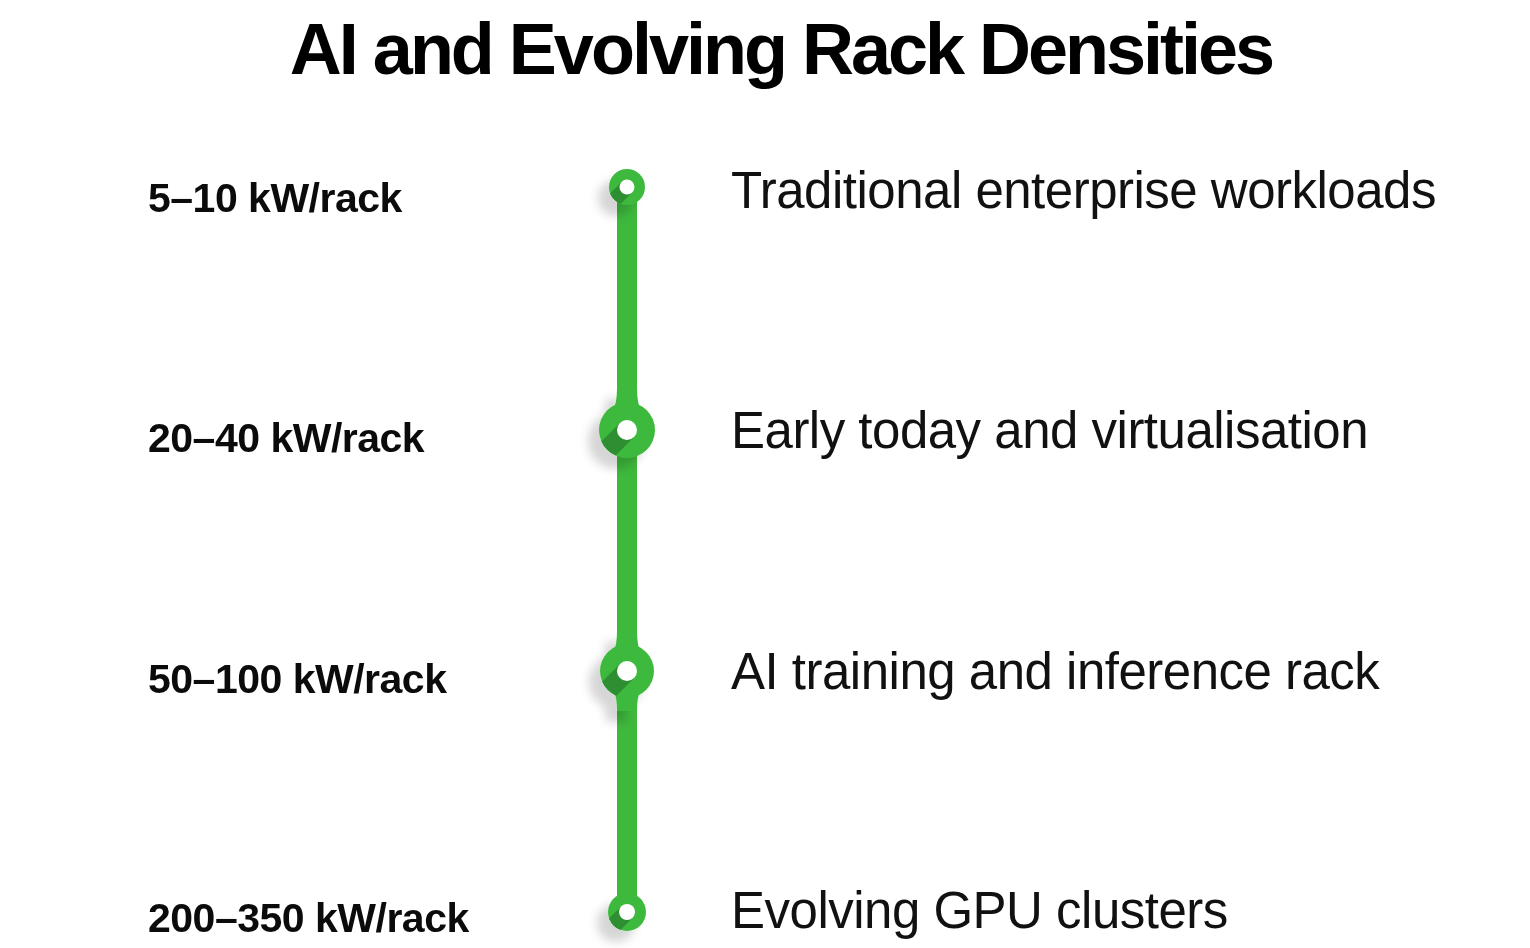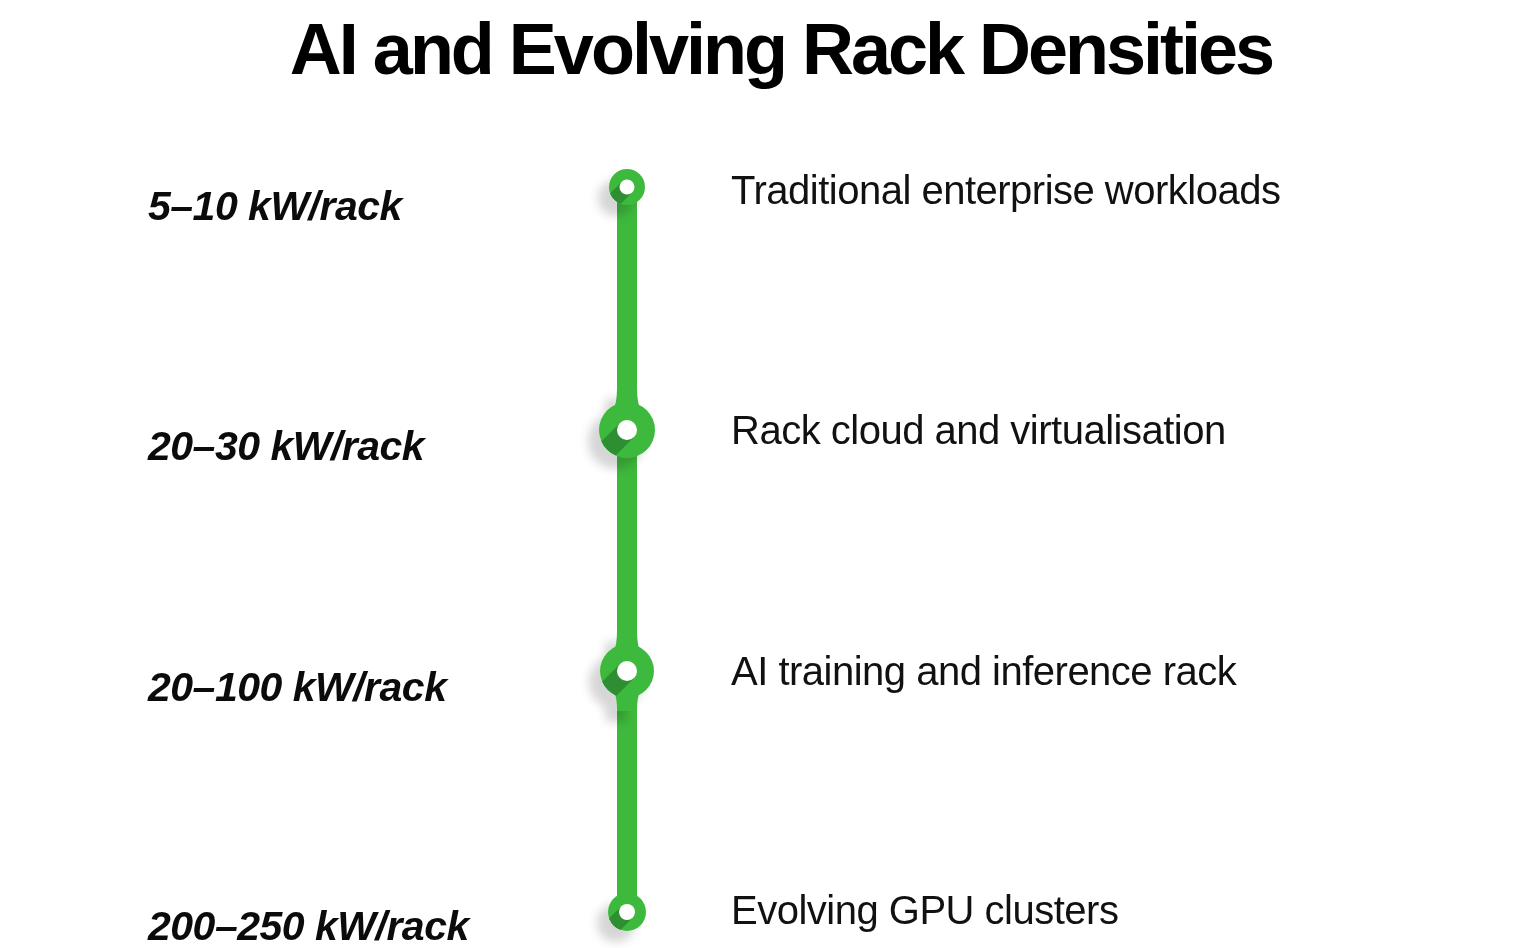--- a/index.html
+++ b/index.html
@@ -22,28 +22,27 @@
 
   .timeline-svg{position:absolute;left:0;top:0;width:1530px;height:948px;pointer-events:none;}
 
   .row{position:absolute;left:0;width:100%;height:0;}
   .row-1{top:190px;}
   .row-2{top:430px;}
   .row-3{top:671px;}
   .row-4{top:910px;}
 
   .kw{
-    position:absolute;left:148px;top:16px;transform:translateY(-50%);
+    position:absolute;left:148px;top:8px;transform:translateY(-50%);
     font-size:41px;font-weight:700;letter-spacing:-0.5px;color:#0b0b0b;
     white-space:nowrap;
-    font-style:italic;
   }
   .desc{
     position:absolute;left:731px;top:0;transform:translateY(-50%);
-    font-size:40px;font-weight:400;letter-spacing:-0.5px;color:#111;
+    font-size:51px;font-weight:400;letter-spacing:-0.5px;color:#111;
     white-space:nowrap;
   }
 </style>
 </head>
 <body>
 
 <div class="stage">
 
   <h1 class="title">AI and Evolving Rack Densities</h1>
 
@@ -95,27 +94,27 @@
       <circle cx="627" cy="912" r="8" fill="#ffffff"></circle>
     </g>
   </svg>
 
   <div class="row row-1">
     <div class="kw">5–10 kW/rack</div>
     <div class="desc">Traditional enterprise workloads</div>
   </div>
 
   <div class="row row-2">
-    <div class="kw">20–30 kW/rack</div>
-    <div class="desc">Rack cloud and virtualisation</div>
+    <div class="kw">20–40 kW/rack</div>
+    <div class="desc">Early today and virtualisation</div>
   </div>
 
   <div class="row row-3">
-    <div class="kw">20–100 kW/rack</div>
+    <div class="kw">50–100 kW/rack</div>
     <div class="desc">AI training and inference rack</div>
   </div>
 
   <div class="row row-4">
-    <div class="kw">200–250 kW/rack</div>
+    <div class="kw">200–350 kW/rack</div>
     <div class="desc">Evolving GPU clusters</div>
   </div>
 
 </div>
 
 </body></html>

